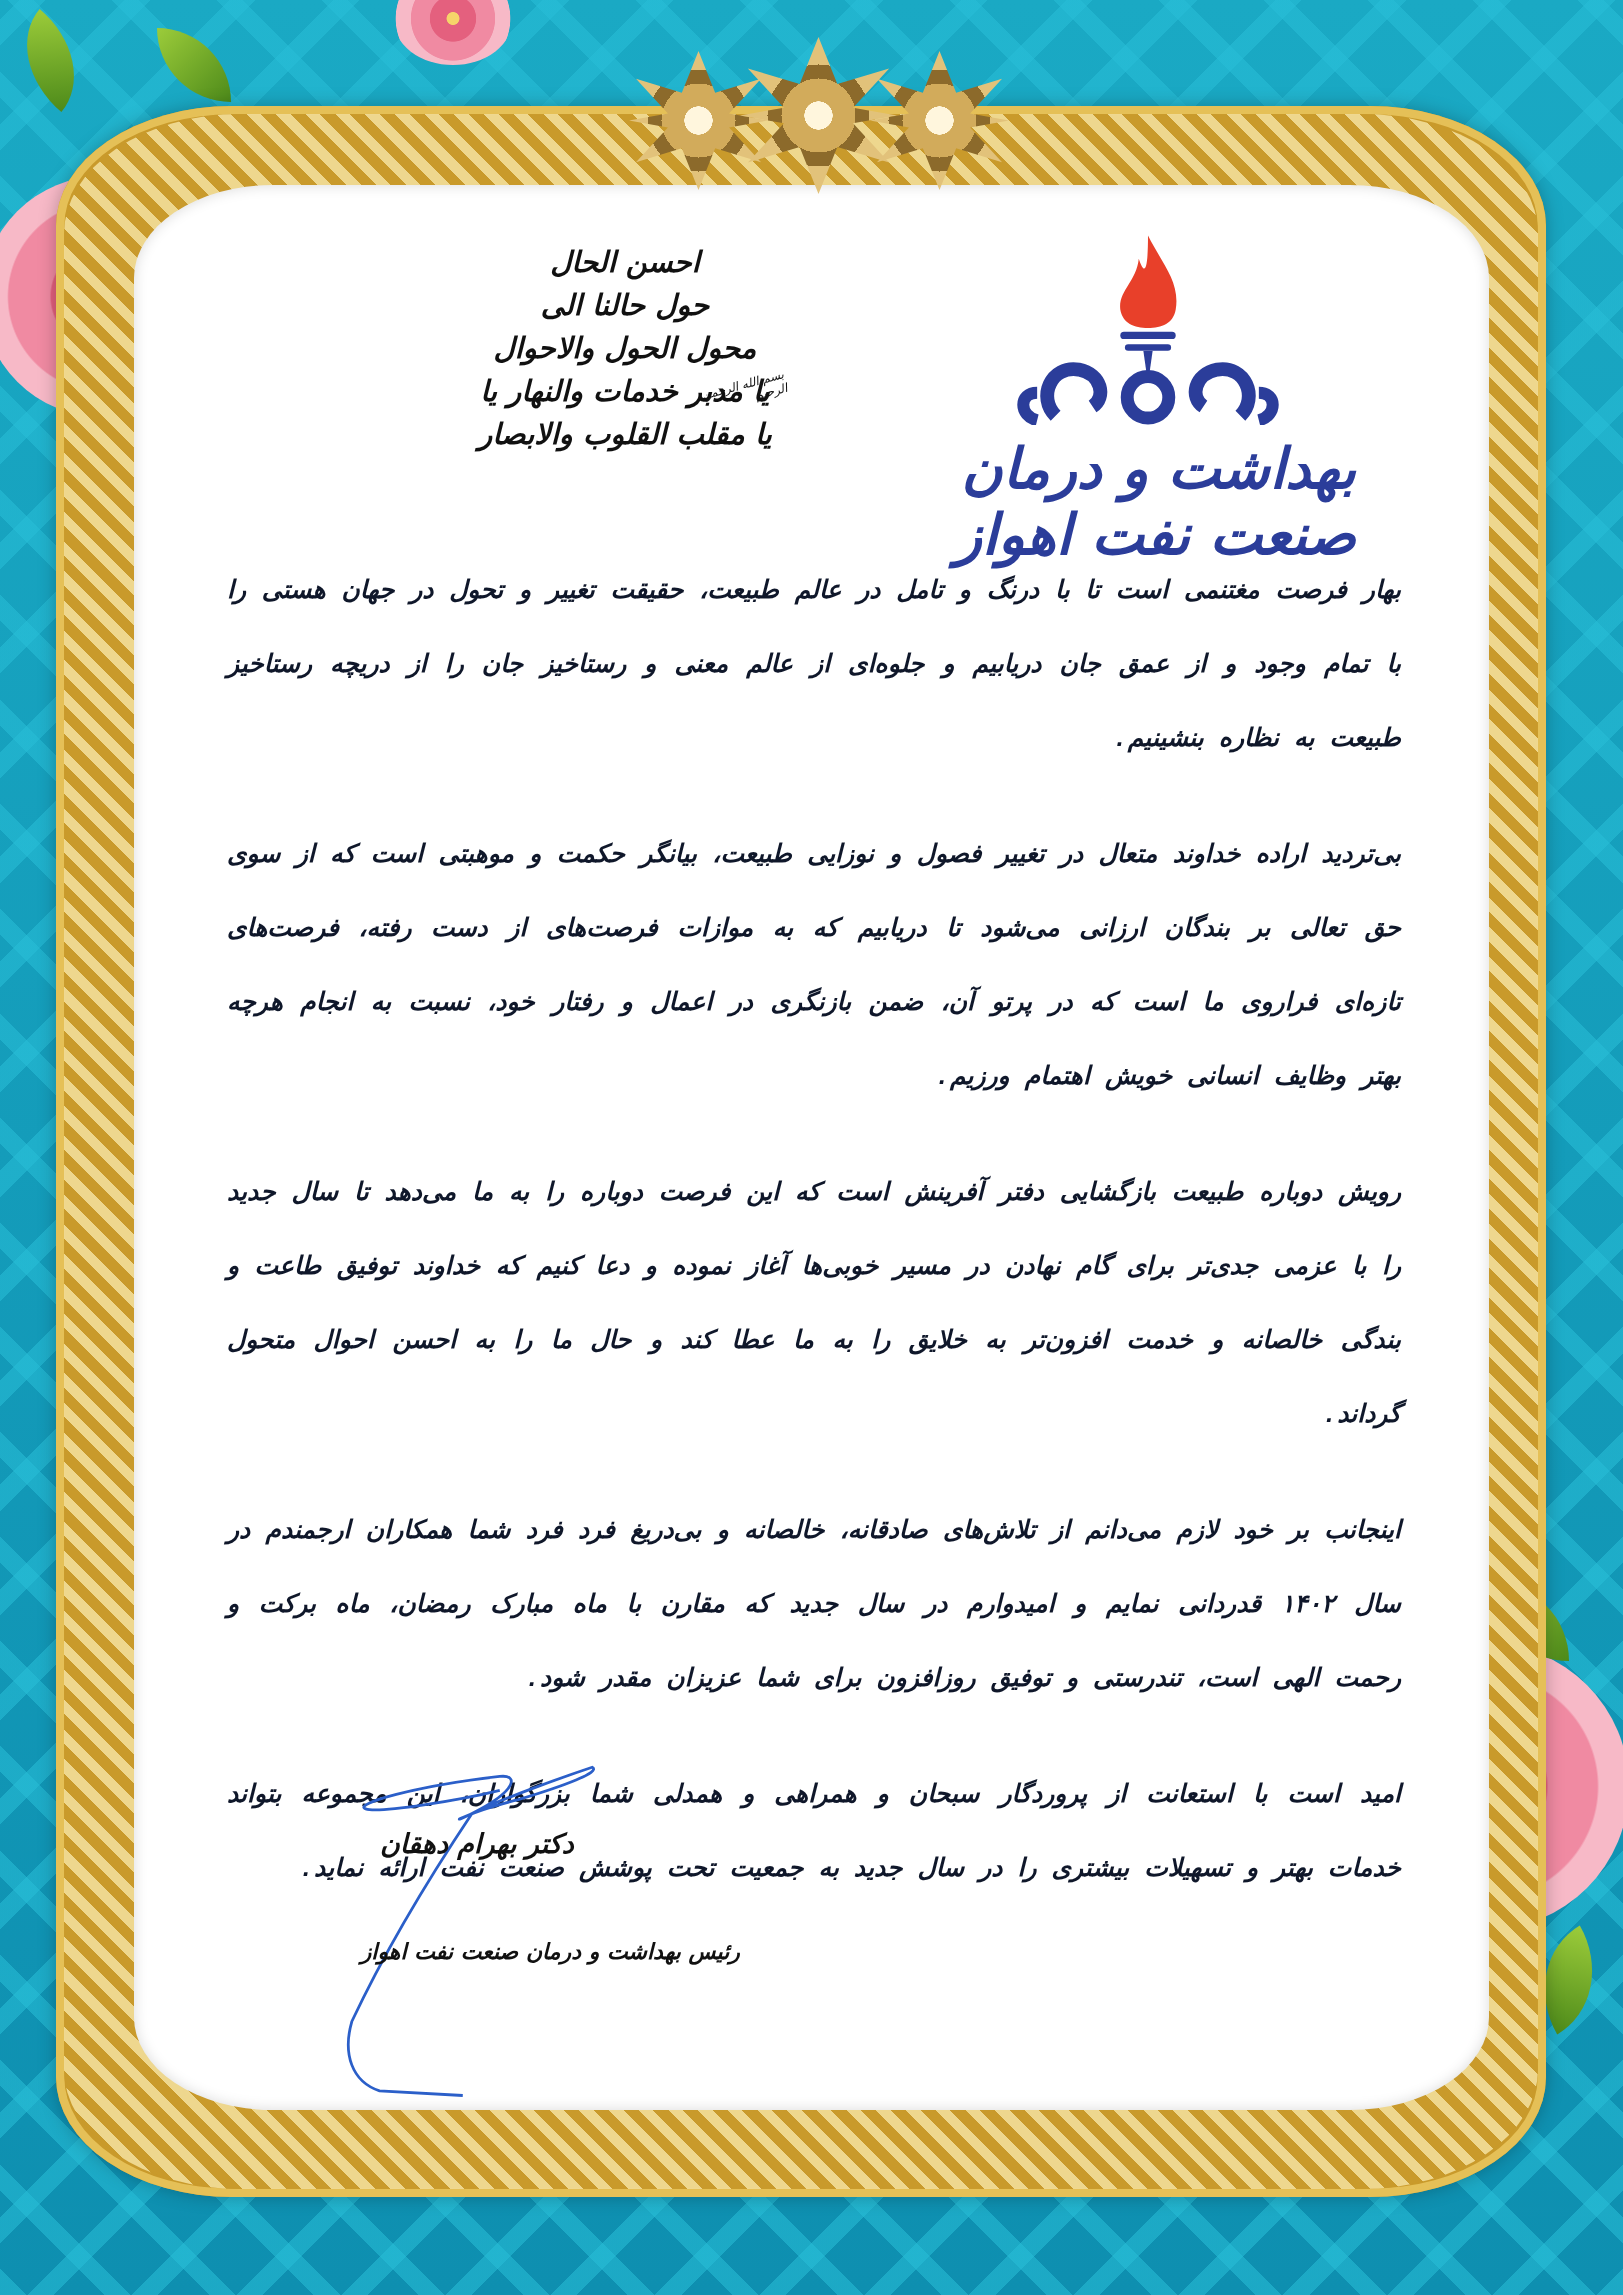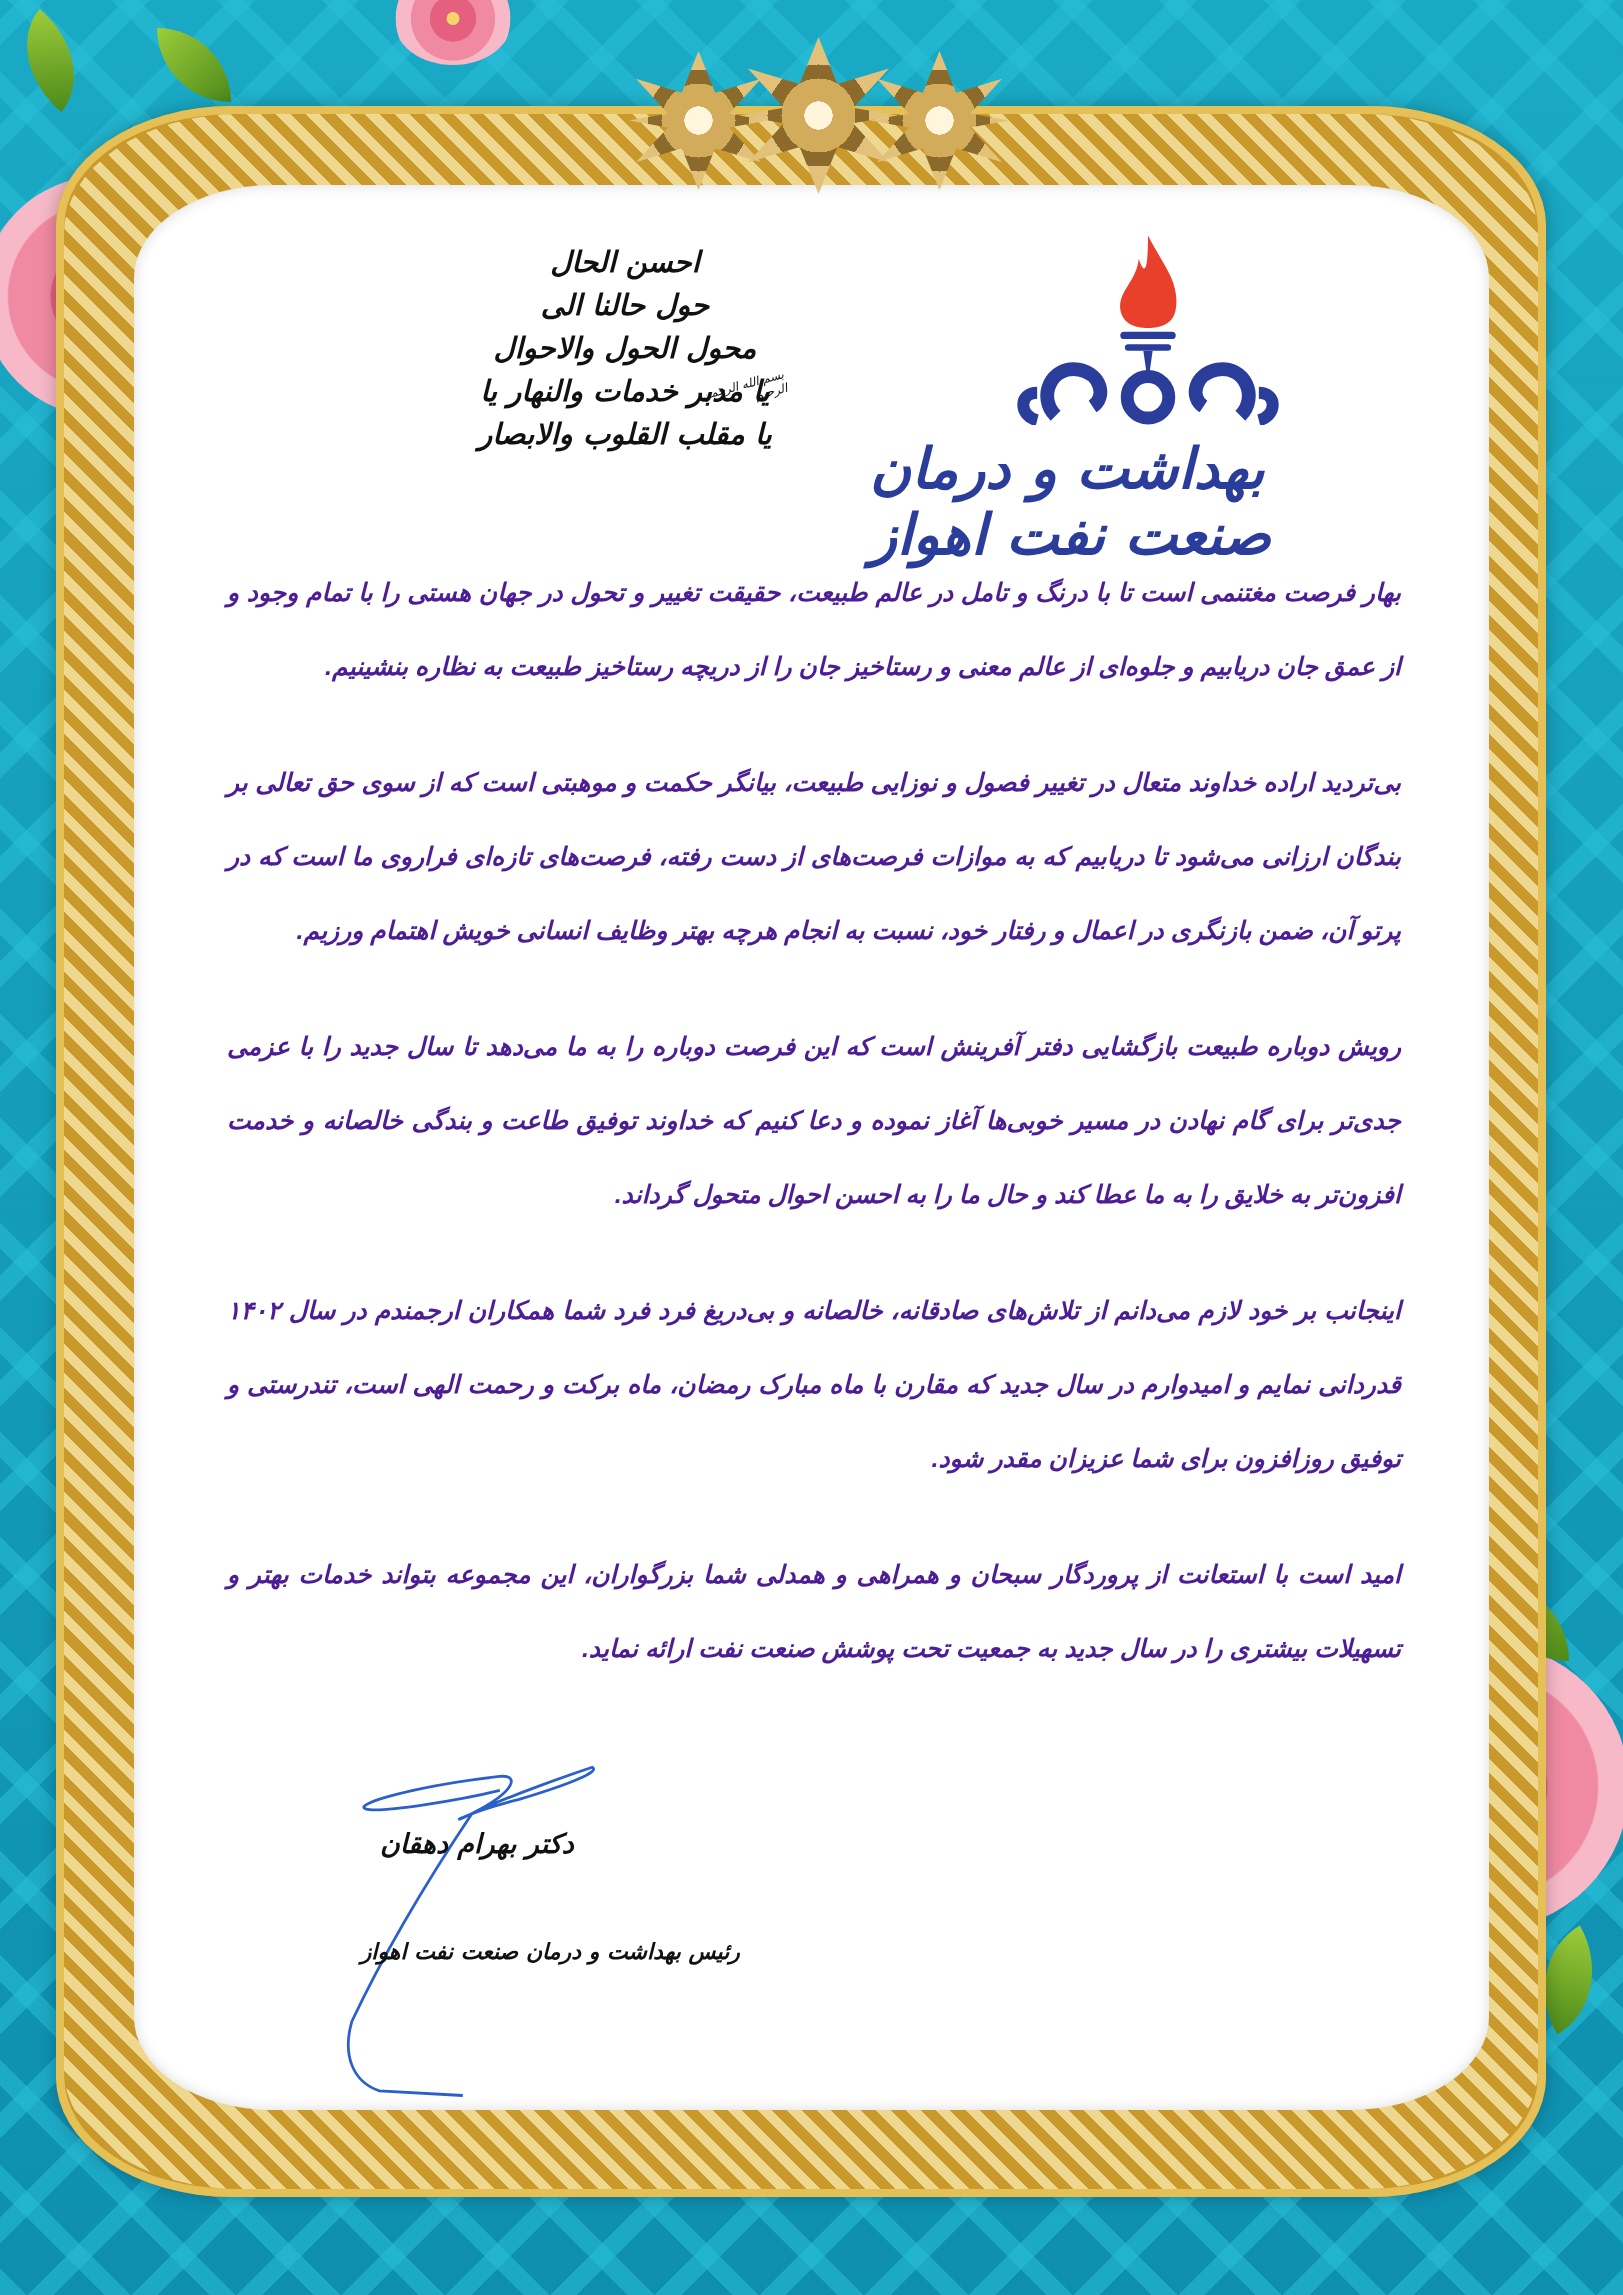--- a/index.html
+++ b/index.html
@@ -23,29 +23,29 @@
     background:#ffffff;border-radius:139px 139px 139px 139px / 93px 93px 93px 93px;
     box-shadow:0 0 14px rgba(0,0,0,0.15) inset;}
   .star{position:absolute;top:51px;width:139px;height:139px;}
   .star .s{position:absolute;inset:0;background:radial-gradient(circle,#fff6dd 0 14px,#d2ab5b 14.3px 37px,#8c6a2b 37px 51px,#e2c27a 51px 69px);
     clip-path:polygon(50% 0,62% 30%,95% 20%,72% 45%,100% 50%,72% 55%,95% 80%,62% 70%,50% 100%,38% 70%,5% 80%,28% 55%,0 50%,28% 45%,5% 20%,38% 30%);}
   .flower{position:absolute;border-radius:50%;
     background:radial-gradient(circle,#f6d46a 0 8%,#e4607e 9% 30%,#f08aa2 31% 55%,#f7b9c7 56% 75%,rgba(247,185,199,0) 76%);}
   .leaf{position:absolute;background:linear-gradient(135deg,#9ccc3a,#4d8a1a);border-radius:0 100% 0 100%;}
 
   .logo{position:absolute;left:1009px;top:231px;width:278px;height:194px;}
-  .org-title{position:absolute;left:870px;top:435px;width:486px;text-align:left;
+  .org-title{position:absolute;left:870px;top:435px;width:486px;text-align:right;
     color:#2b3d9a;font-size:56px;font-weight:bold;font-style:italic;font-family:"DejaVu Serif",serif;}
   .callig{position:absolute;left:463px;top:241px;width:324px;height:259px;color:#111;
     font-family:"DejaVu Serif",serif;font-style:italic;font-weight:bold;}
   .callig .line{display:block;text-align:center;font-size:29px;line-height:43px;}
   .callig .bism{position:absolute;left:222px;top:139px;font-size:12px;font-weight:normal;transform:rotate(-15deg);}
 
-  .body{position:absolute;left:227px;right:222px;top:555px;color:#4c1d95;
-    font-family:Liberation Sans, sans-serif;font-style:italic;font-weight:bold;font-size:25px;line-height:74px;text-align:justify;}
+  .body{position:absolute;left:227px;right:222px;top:555px;color:#0f172a;
+    font-family:Liberation Mono, monospace;font-style:italic;font-weight:bold;font-size:25px;line-height:74px;text-align:justify;}
   .body p{margin:0 0 42px 0;}
   .sign{position:absolute;left:324px;top:1828px;width:416px;color:#111;font-family:"DejaVu Serif",serif;font-style:italic;font-weight:bold;}
   .sign .name{font-size:27px;text-align:left;margin-left:56px;}
   .sign .role{font-size:22px;margin-top:79px;text-align:right;}
   .signature{position:absolute;left:324px;top:1721px;width:370px;height:393px;}
 </style>
 </head>
 <body>
 
 <div class="flower" style="left:-18.5px;top:176px;width:241px;height:241px;"></div>

